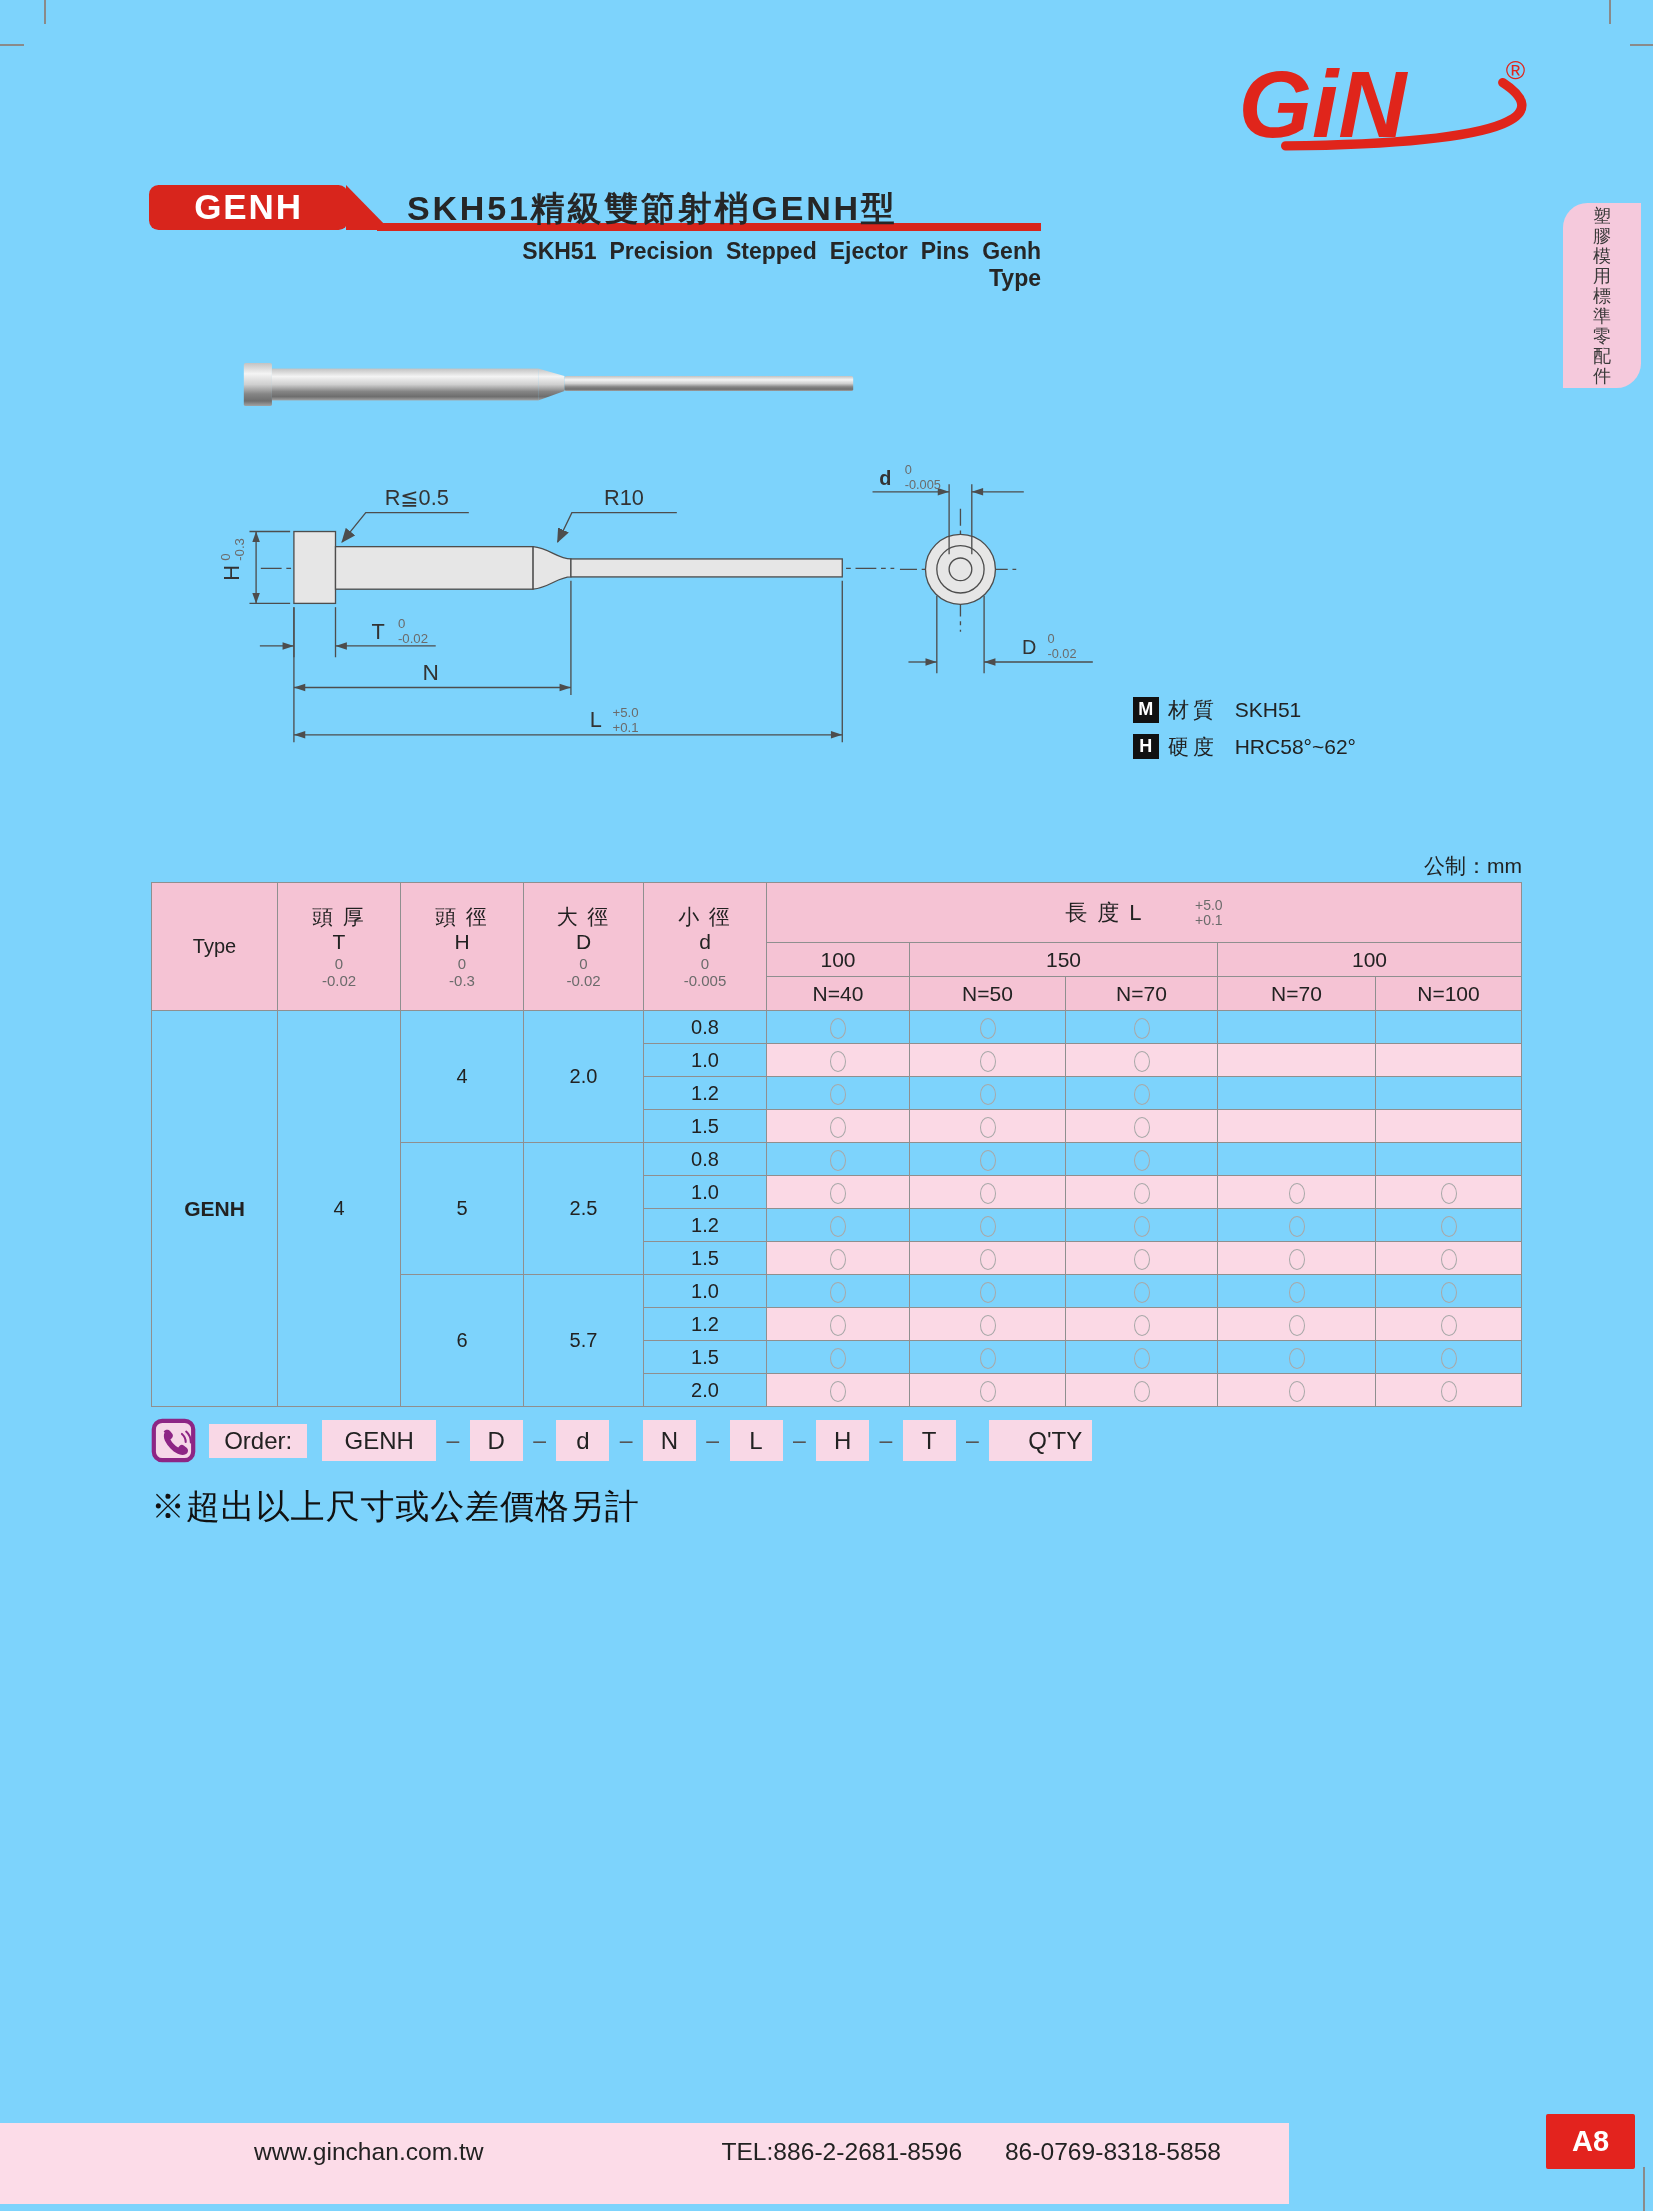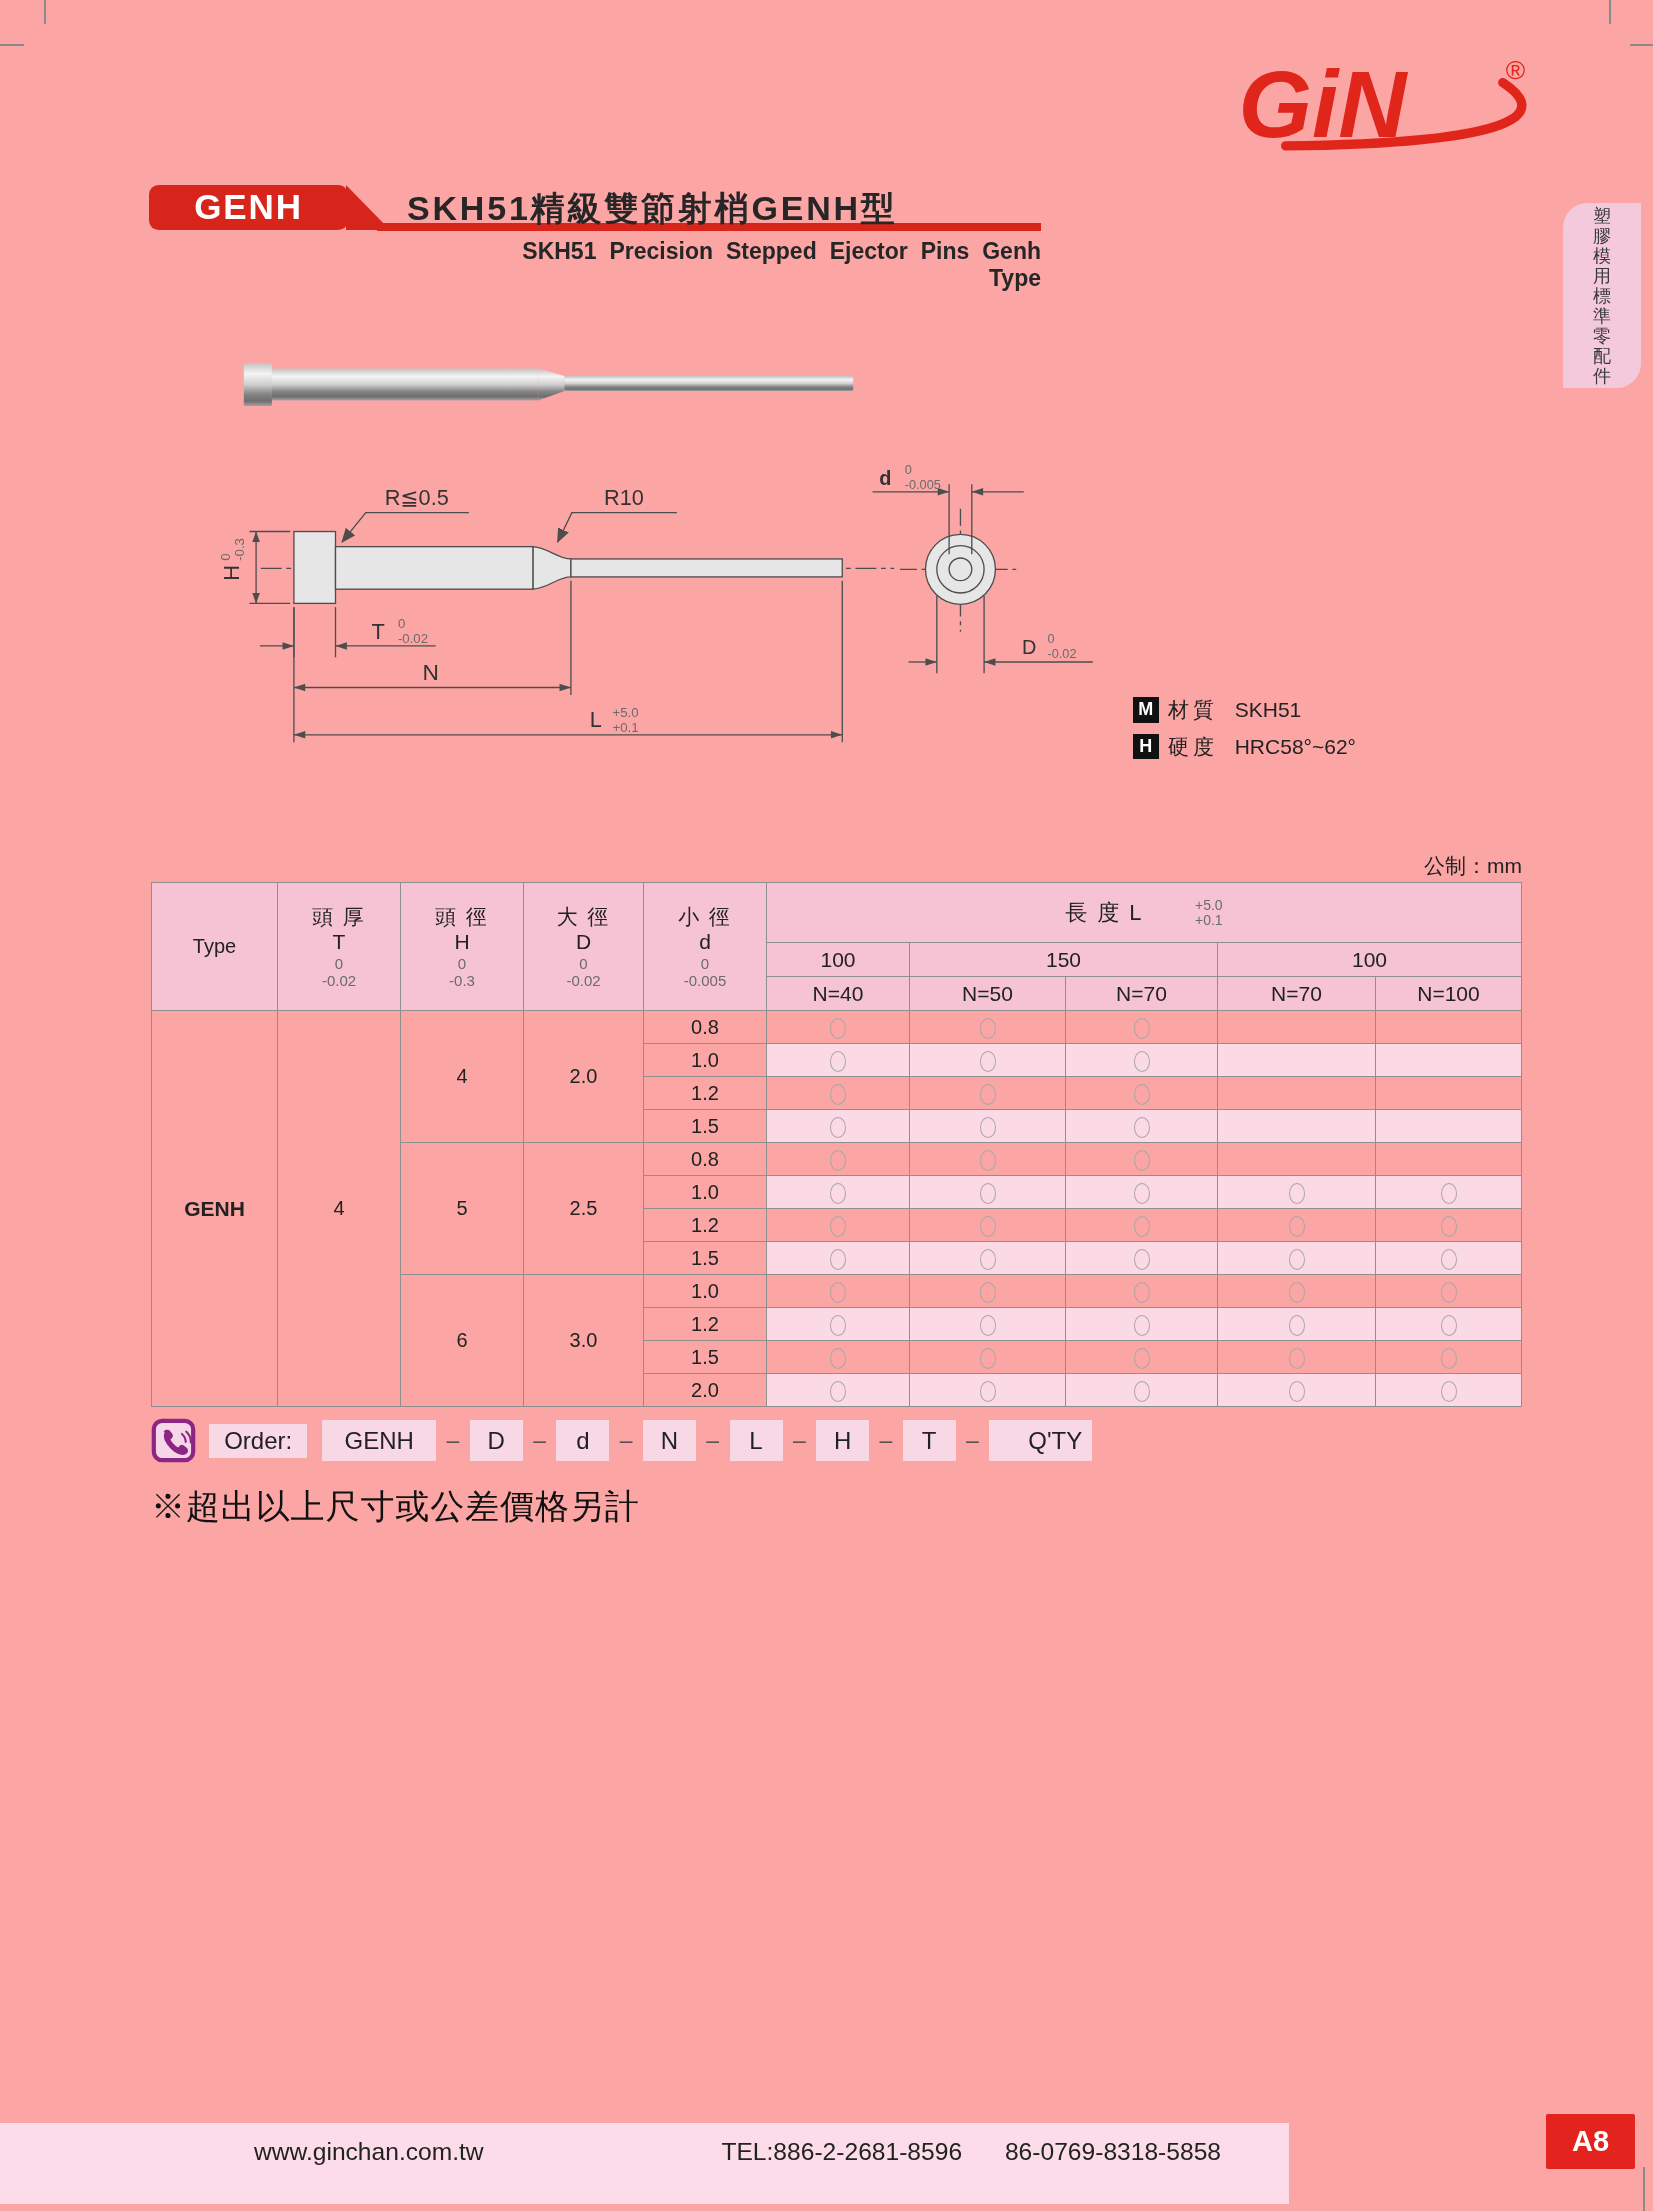--- a/index.html
+++ b/index.html
@@ -1,16 +1,16 @@
 <!DOCTYPE html>
 <html style="font-size:15px"><head>
 <meta charset="utf-8">
 <style>
   html,body{margin:0;padding:0;background:#fff;}
-  #page{position:relative;width:1653px;height:2212px;background:#fca5a5;overflow:hidden;
+  #page{position:relative;width:1653px;height:2212px;background:#7dd3fc;overflow:hidden;
         font-family:"Liberation Sans",sans-serif;color:#1d1d1d;}
   .abs{position:absolute;}
 
   
   .crop{position:absolute;background:#8a8a8a;}
 
   
   .banner-pill{left:149px;top:185px;width:199px;height:45px;background:#d8251c;border-radius:9.5px;
     color:#fff;font-size:35px;font-weight:bold;letter-spacing:1.9px;text-align:center;line-height:44px;}
   .banner-tail{left:346px;top:185px;width:0;height:0;border-bottom:45px solid #d8251c;border-right:44px solid transparent;}
@@ -358,21 +358,21 @@
           <tr>
             <td>1.5</td>
             <td class="stripe"><span class="circle"></span></td>
             <td class="stripe"><span class="circle"></span></td>
             <td class="stripe"><span class="circle"></span></td>
             <td class="stripe"><span class="circle"></span></td>
             <td class="stripe"><span class="circle"></span></td>
           </tr>
           <tr>
             <td rowspan="4">6</td>
-            <td rowspan="4">3.0</td>
+            <td rowspan="4">5.7</td>
             <td>1.0</td>
             <td><span class="circle"></span></td>
             <td><span class="circle"></span></td>
             <td><span class="circle"></span></td>
             <td><span class="circle"></span></td>
             <td><span class="circle"></span></td>
           </tr>
           <tr>
             <td>1.2</td>
             <td class="stripe"><span class="circle"></span></td>

